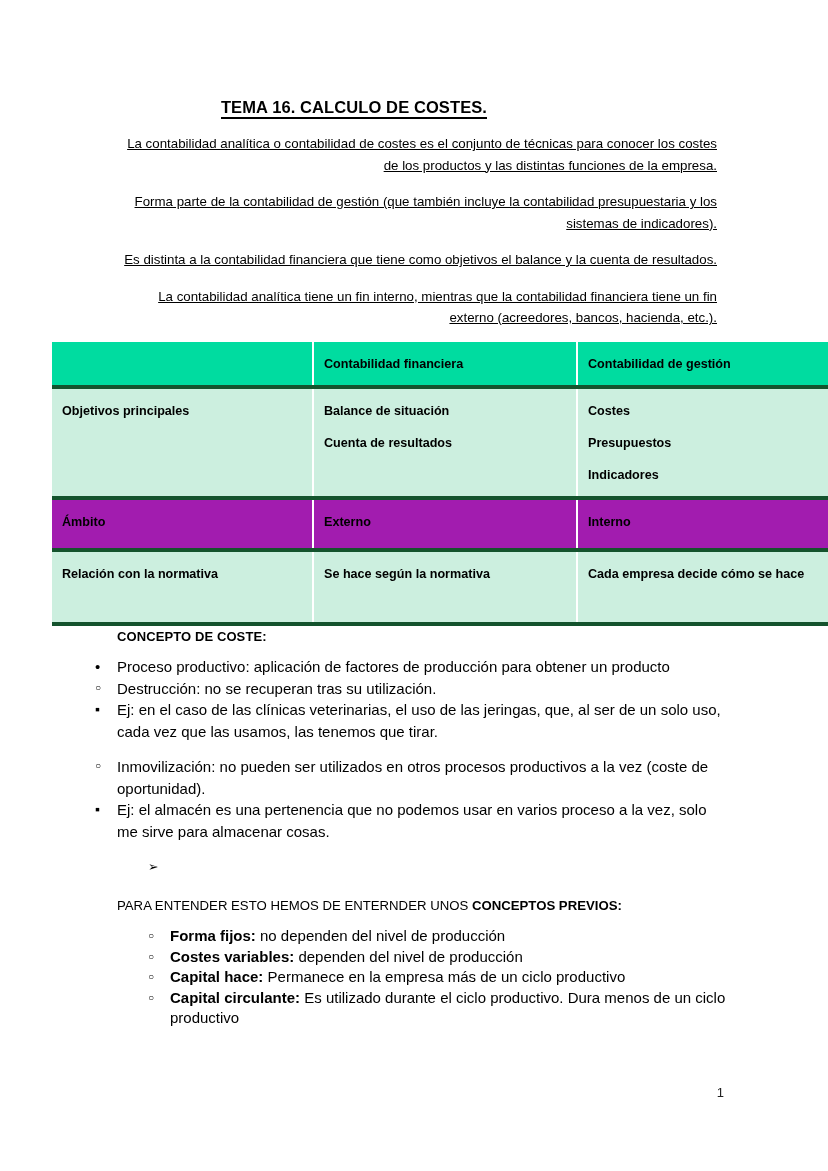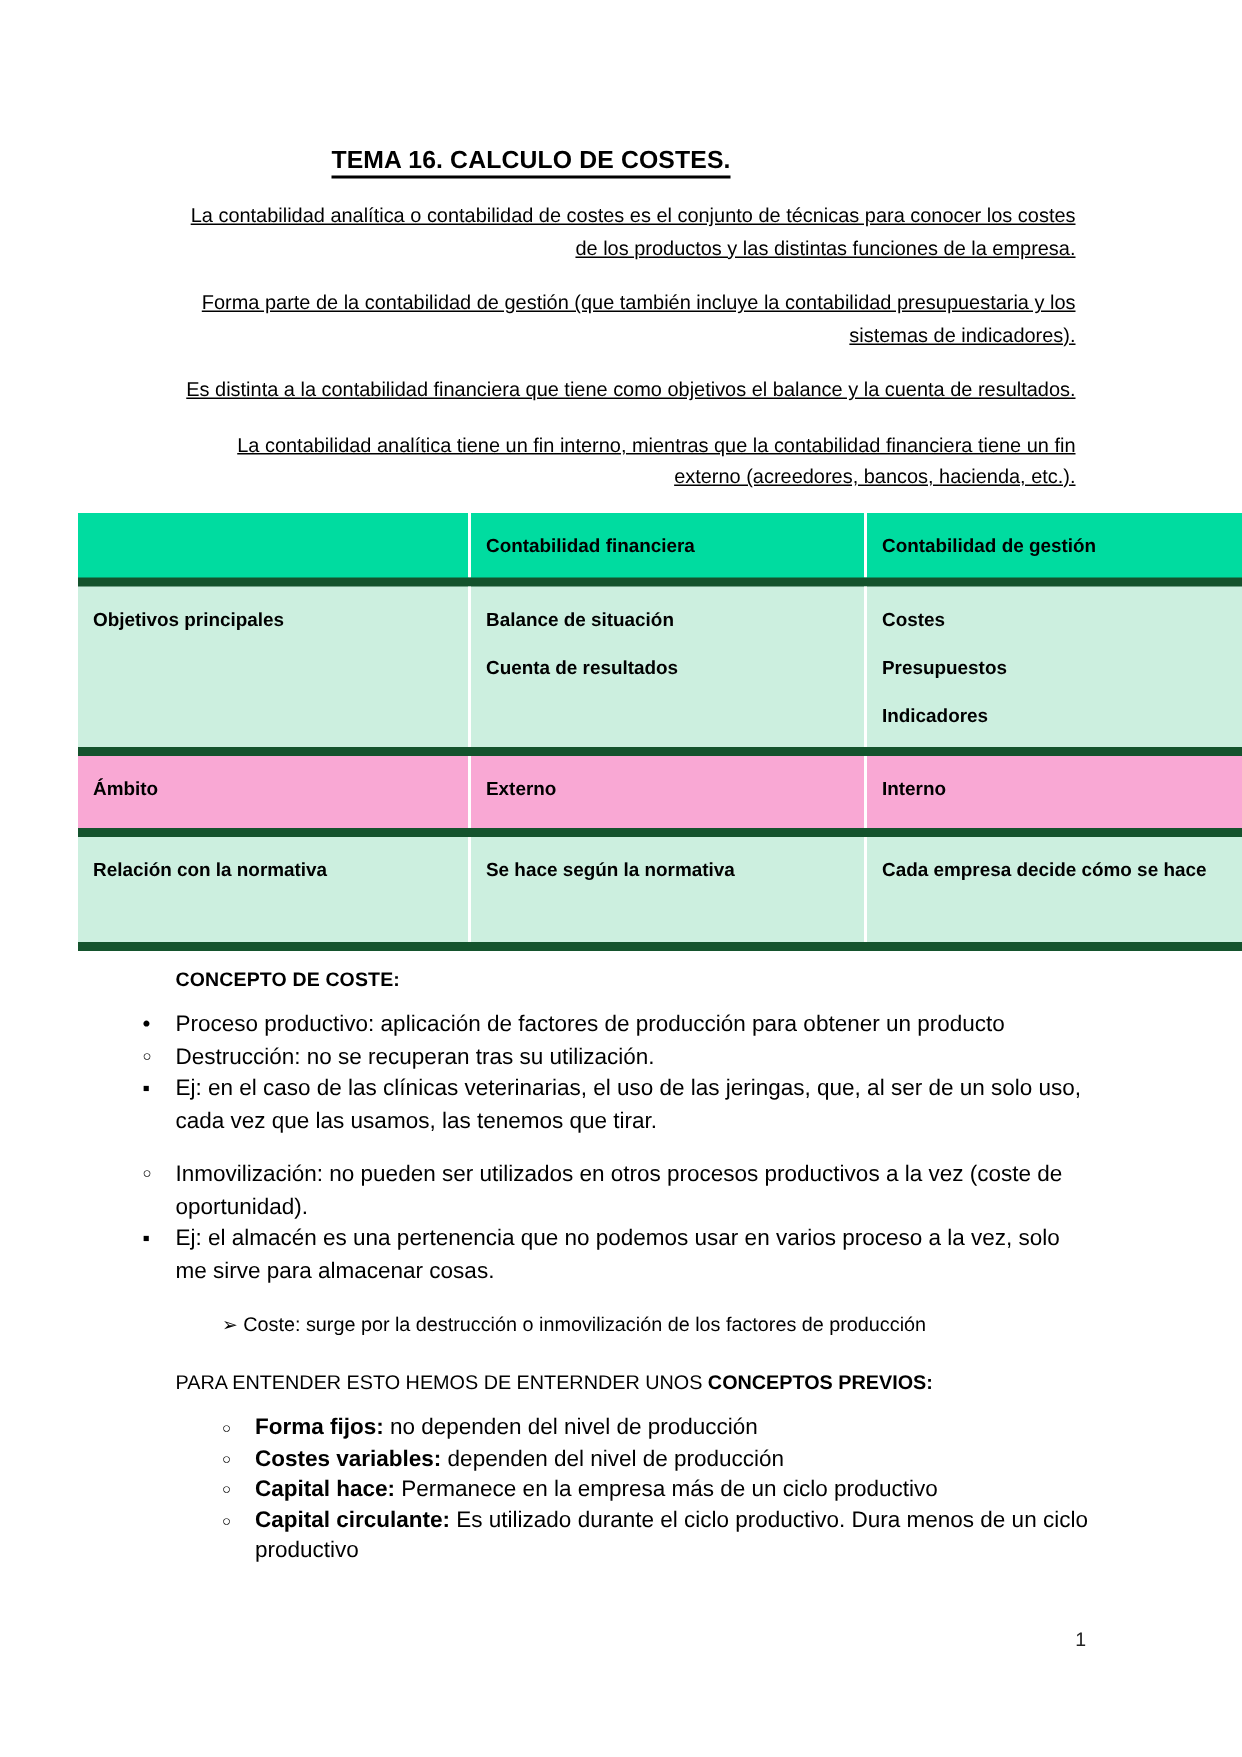--- a/index.html
+++ b/index.html
@@ -61,48 +61,47 @@
     border-collapse: collapse;
     table-layout: fixed;
   }
   .cmp-table td, .cmp-table th {
     vertical-align: top;
     padding: 12px 10px 10px 10px;
     font-size: 12.6px;
     font-weight: bold;
     line-height: 21px;
     border-right: 2px solid #ffffff;
-    border-bottom: 6px solid #14532d;
+    border-bottom: 4px solid #14532d;
     text-align: left;
   }
   .cmp-table td:last-child, .cmp-table th:last-child {
     border-right: none;
   }
   .cmp-table thead th {
     background: #00DCA0;
     height: 20px;
   }
   .row-dark td { background: #CCEFDF; }
-  .row-light td { background: #f9a8d4; }
+  .row-light td { background: #a21caf; }
   .cell-lines > div { margin-bottom: 11px; }
   .cell-lines > div:last-child { margin-bottom: 0; }
   .col-a { width: 240px; }
   .col-b { width: 242px; }
   .col-c { width: 243px; }
   .h-row-1 td { height: 80px; }
   .h-row-2 td { height: 26px; }
   .h-row-3 td { height: 48px; }
 
   
   .content {
     position: absolute;
     left: 117px;
     top: 629px;
     width: 610px;
-    margin-top: 16px;
   }
   .section-head {
     font-size: 13px;
     font-weight: bold;
     margin: 0 0 12px 0;
     letter-spacing: 0.1px;
   }
 
   ul.lvl {
     list-style: none;
@@ -248,21 +247,20 @@
                 <span>Ej: el almacén es una pertenencia que no podemos usar en varios proceso a la vez, solo me sirve para almacenar cosas.</span>
               </li>
             </ul>
           </li>
         </ul>
       </li>
     </ul>
 
     <div class="arrow-item">
       <span class="mk mk-arrow"></span>
-      <span>Coste: surge por la destrucción o inmovilización de los factores de producción</span>
     </div>
 
     <p class="lead-para">
       <span>PARA ENTENDER ESTO HEMOS DE ENTERNDER UNOS </span><b>CONCEPTOS PREVIOS:</b>
     </p>
 
     <ul class="lvl tight">
       <li class="item">
         <span class="mk mk-circle"></span>
         <b>Forma fijos:</b><span> no dependen del nivel de producción</span>

